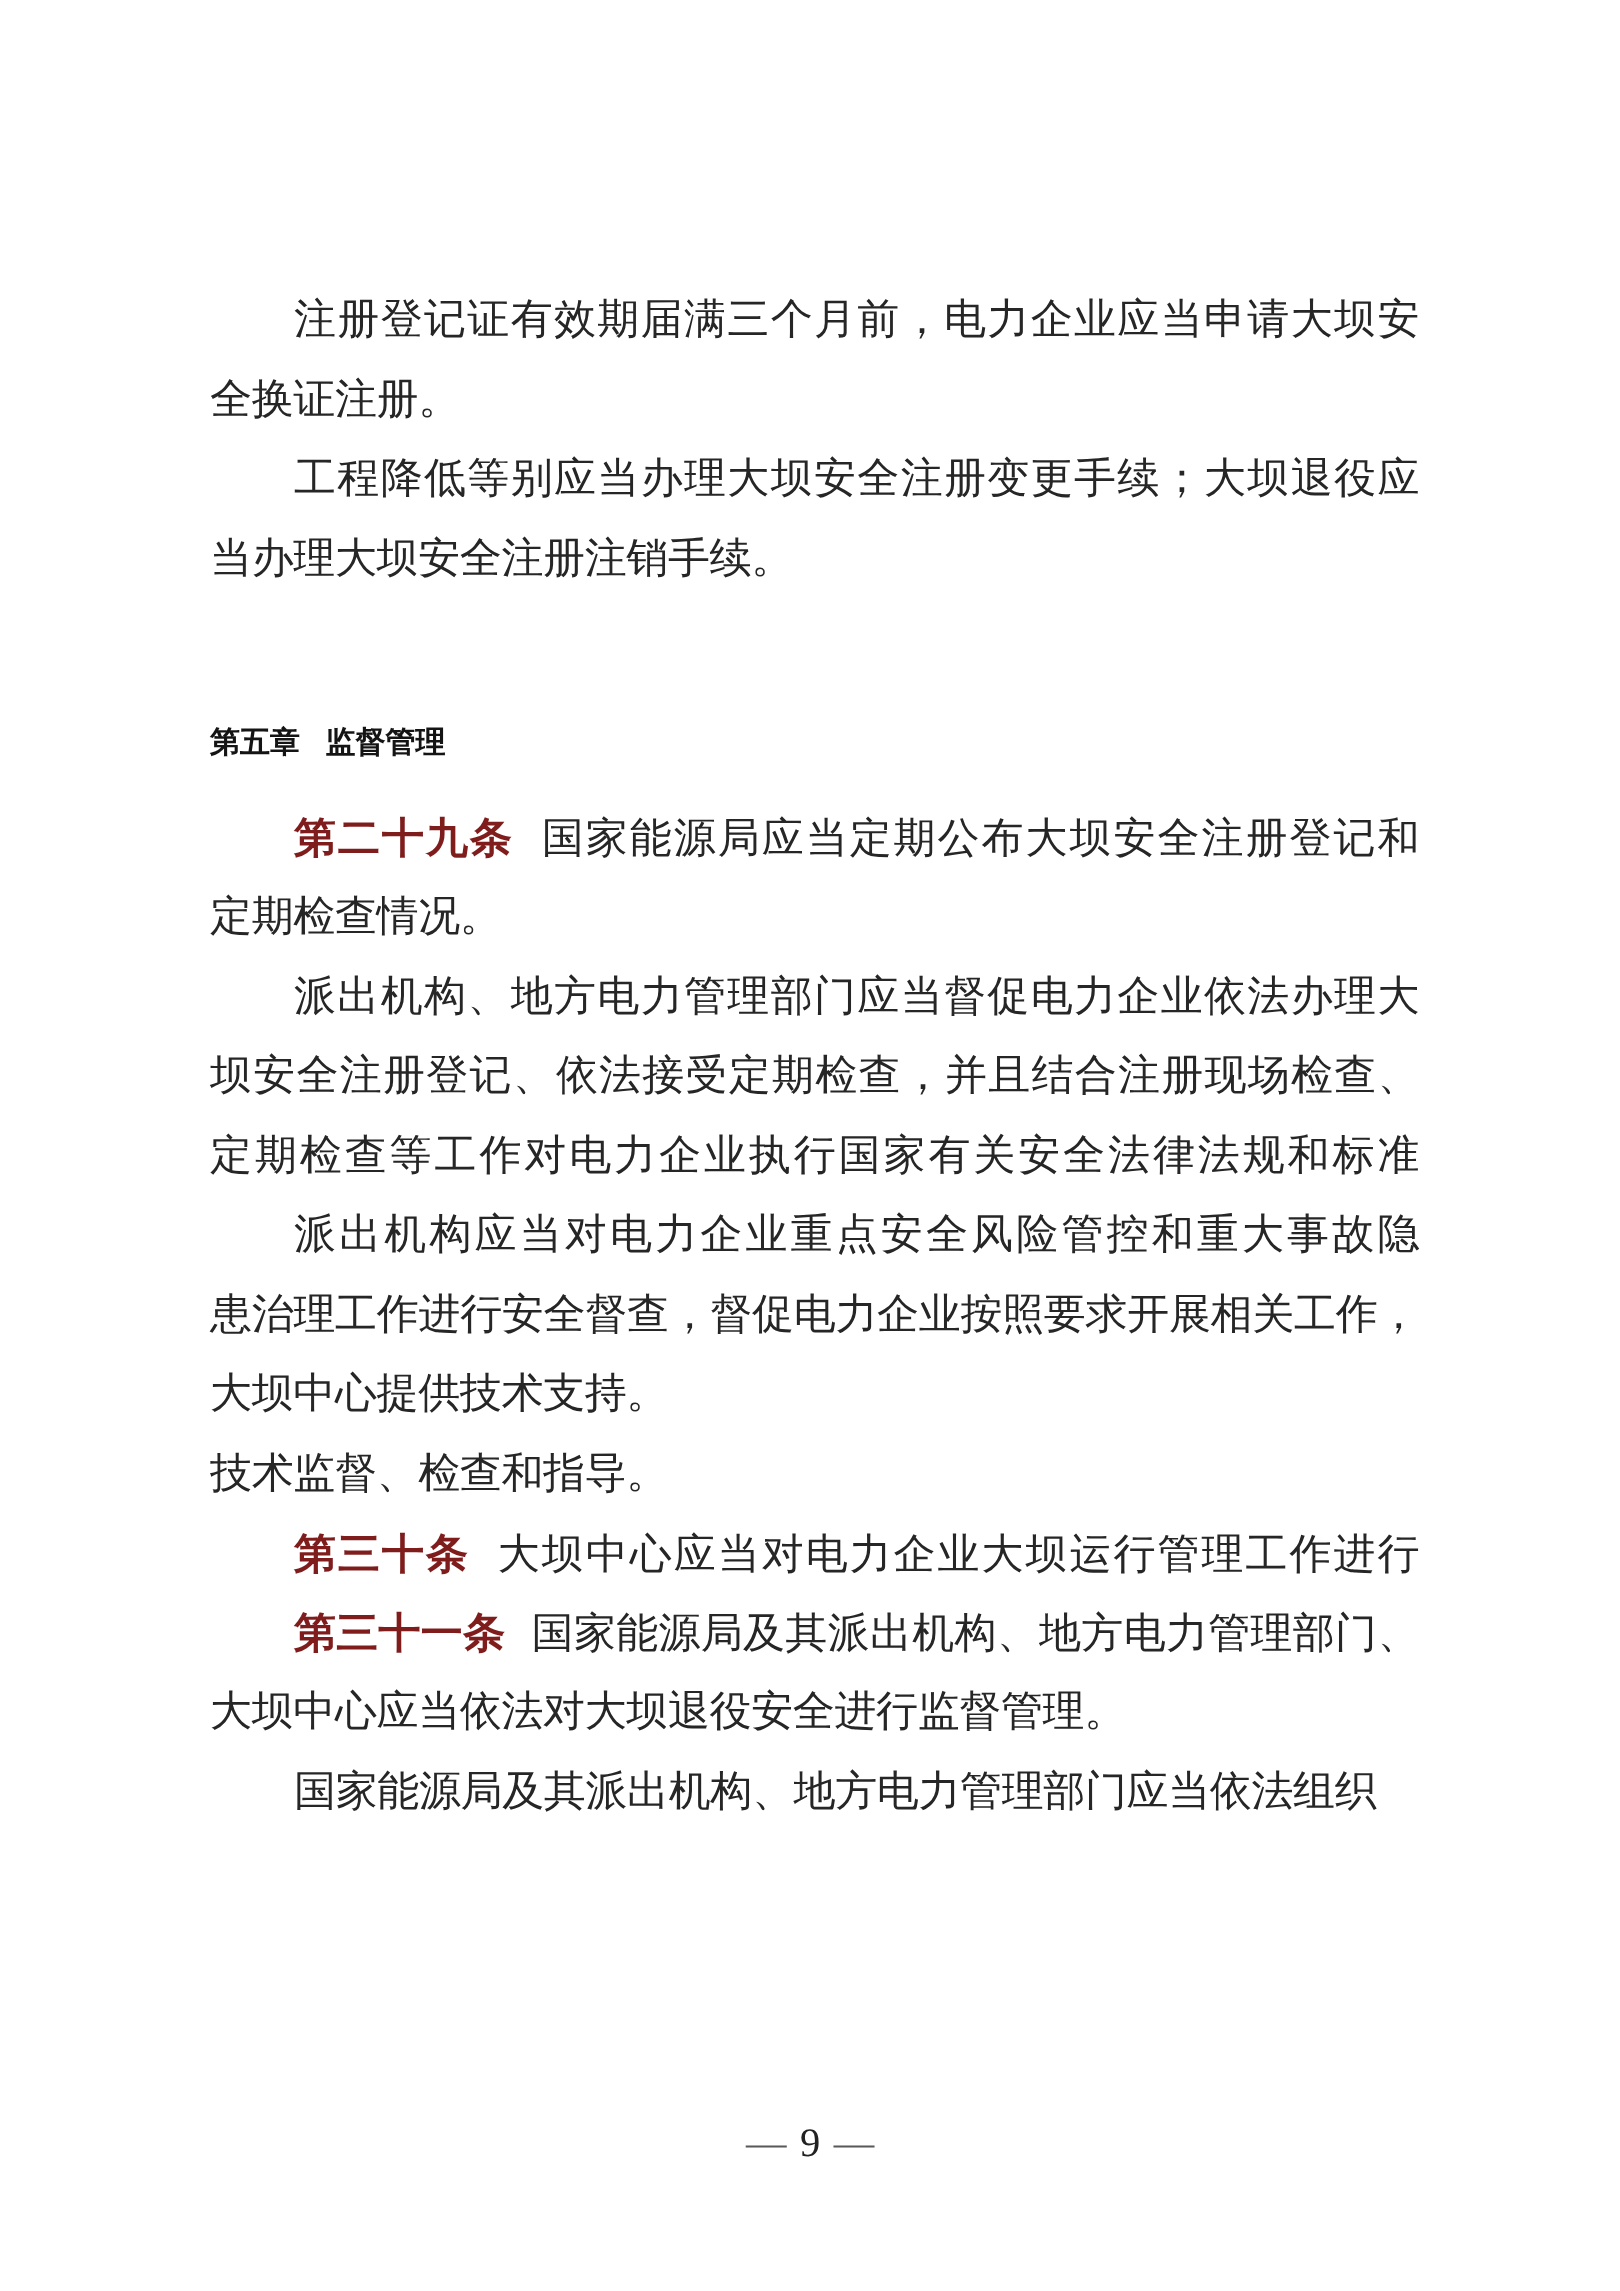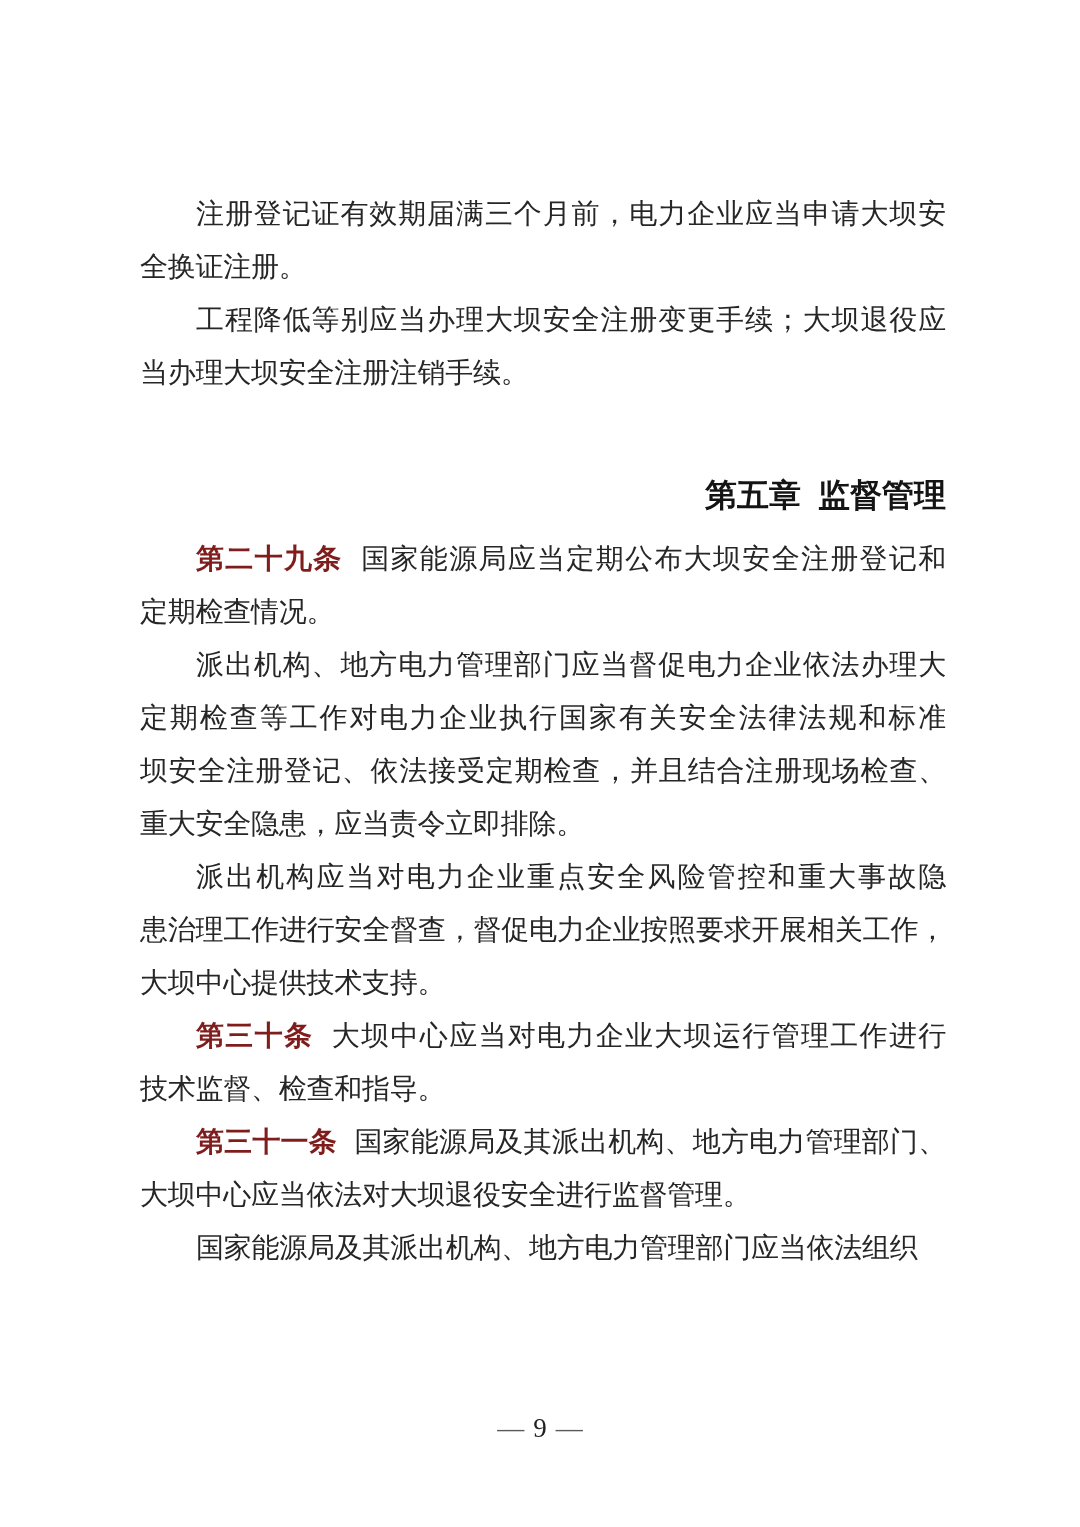--- a/index.html
+++ b/index.html
@@ -19,23 +19,23 @@
     text-align:justify;
   }
   .line.fill { text-align-last:justify; }
   .line.indent { text-indent:56px; }
   .lead {
     font-family:"Liberation Sans","DejaVu Sans",sans-serif;
     font-weight:bold; color:#7f1d1d;
   }
   .lead-gap { display:inline-block; width:17px; }
   .chapter {
-    margin:70px 0 10px 0; text-align:right;
+    margin:70px 0 10px 0; text-align:left;
     font-family:"Liberation Sans","DejaVu Sans",sans-serif;
-    font-weight:bold; font-size:32px; line-height:53px; color:#141414;
+    font-weight:bold; font-size:20px; line-height:53px; color:#141414;
   }
   .ch-gap { display:inline-block; width:17px; }
   .pagefoot {
     position:absolute; left:0; top:1402px; width:1080px;
     text-align:center; font-size:27px; line-height:53px;
   }
   .dash { color:#595959; margin:0 5px; }
   .pnum { color:#222222; margin:0 4px; }
 </style>
 </head>
@@ -56,34 +56,33 @@
 
     <h2 class="chapter"><span>第五章</span><span class="ch-gap"></span><span>监督管理</span></h2>
 
     <div class="para">
       <div class="line fill indent"><b class="lead">第二十九条</b><span class="lead-gap"></span><span>国家能源局应当定期公布大坝安全注册登记和</span></div>
       <div class="line">定期检查情况。</div>
     </div>
 
     <div class="para">
       <div class="line fill indent">派出机构、地方电力管理部门应当督促电力企业依法办理大</div>
+      <div class="line fill">坝安全注册登记、依法接受定期检查，并且结合注册现场检查、</div>
       <div class="line fill">定期检查等工作对电力企业执行国家有关安全法律法规和标准</div>
-      <div class="line fill">坝安全注册登记、依法接受定期检查，并且结合注册现场检查、</div>
-      <div class="line">重大安全隐患，应当责令立即排除。</div>
     </div>
 
     <div class="para">
       <div class="line fill indent">派出机构应当对电力企业重点安全风险管控和重大事故隐</div>
       <div class="line fill">患治理工作进行安全督查，督促电力企业按照要求开展相关工作，</div>
       <div class="line">大坝中心提供技术支持。</div>
     </div>
 
     <div class="para">
+      <div class="line">技术监督、检查和指导。</div>
       <div class="line fill indent"><b class="lead">第三十条</b><span class="lead-gap"></span><span>大坝中心应当对电力企业大坝运行管理工作进行</span></div>
-      <div class="line">技术监督、检查和指导。</div>
     </div>
 
     <div class="para">
       <div class="line fill indent"><b class="lead">第三十一条</b><span class="lead-gap"></span><span>国家能源局及其派出机构、地方电力管理部门、</span></div>
       <div class="line">大坝中心应当依法对大坝退役安全进行监督管理。</div>
     </div>
 
     <div class="para">
       <div class="line indent">国家能源局及其派出机构、地方电力管理部门应当依法组织</div>
     </div>

